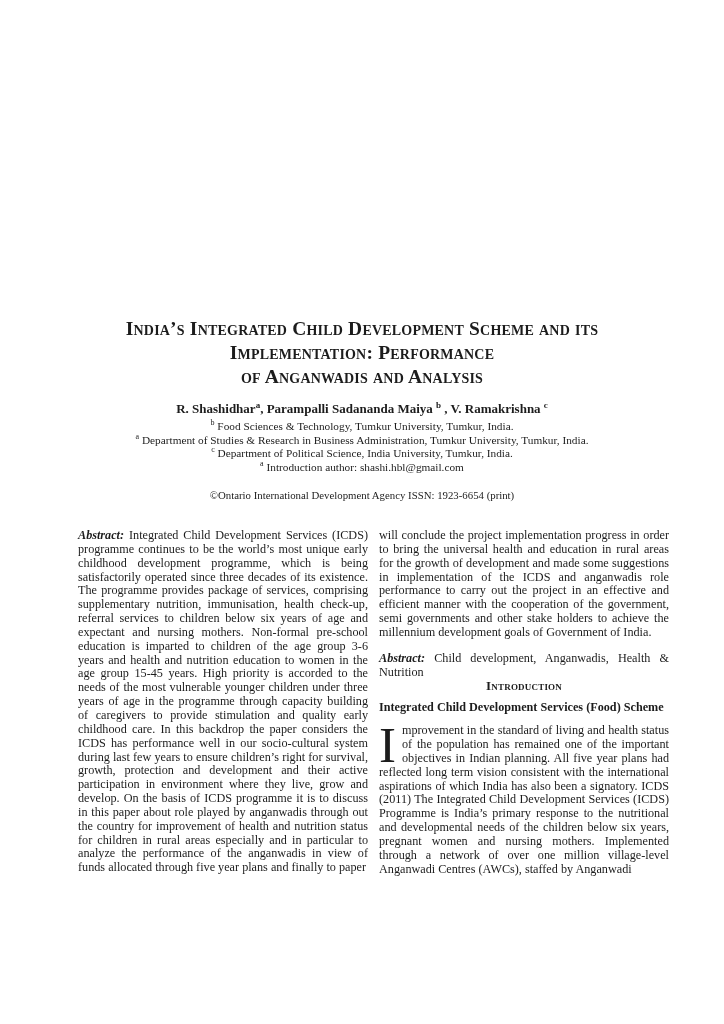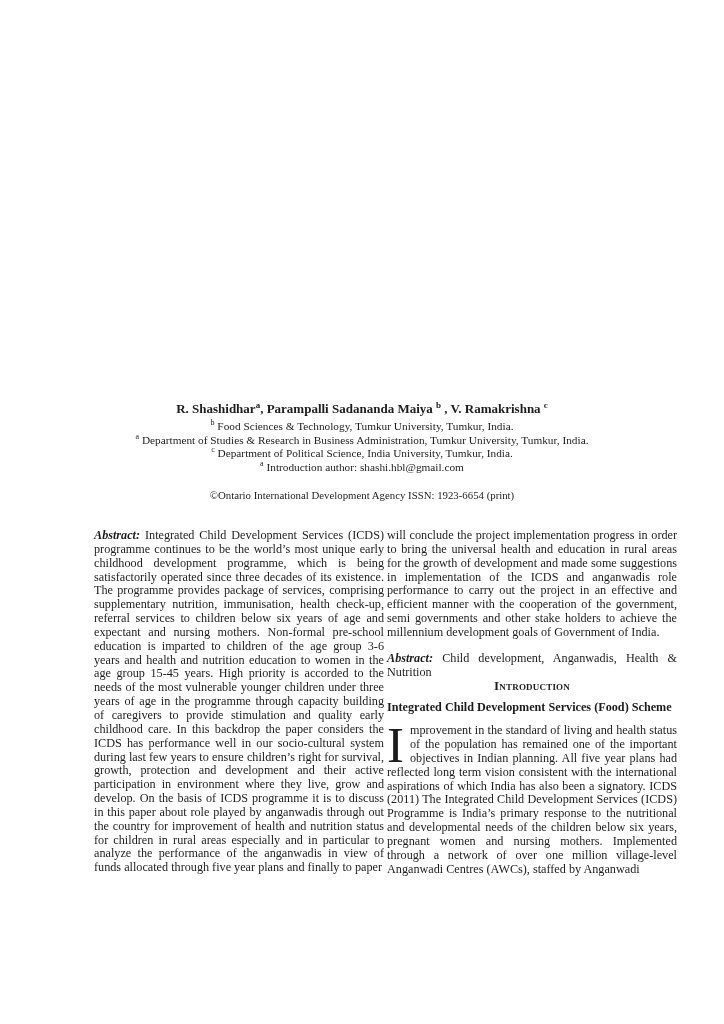--- a/index.html
+++ b/index.html
@@ -63,24 +63,24 @@
     top: 489px;
     left: 0;
     width: 100%;
     text-align: center;
     font-size: 10.8px;
     line-height: 13.2px;
   }
   .columns {
     position: absolute;
     top: 529px;
-    left: 94px;
+    left: 78px;
     width: 592px;
     display: flex;
-    gap: 3px;
+    gap: 11px;
   }
   .col {
     width: 290px;
     font-size: 12.2px;
     line-height: 13.85px;
     text-align: justify;
   }
   .lead-label {
     font-weight: bold;
     font-style: italic;
@@ -107,20 +107,25 @@
     line-height: 40px;
     padding-right: 6px;
     padding-top: 1px;
   }
 </style>
 </head>
 <body>
 
 <div class="page">
 
+  <div class="title-block">
+    <div>India’s Integrated Child Development Scheme and its</div>
+    <div>Implementation: Performance</div>
+    <div>of Anganwadis and Analysis</div>
+  </div>
 
   <div class="authors-line">
     <span>R. Shashidhar</span><sup>a</sup><span>, </span><span>Parampalli Sadananda Maiya</span> <sup>b</sup><span> , </span><span>V. Ramakrishna</span> <sup>c</sup>
   </div>
 
   <div class="affiliations-block">
     <div><sup>b</sup> <span>Food Sciences &amp; Technology, Tumkur University, Tumkur, India.</span></div>
     <div><sup>a</sup> <span>Department of Studies &amp; Research in Business Administration, Tumkur University, Tumkur, India.</span></div>
     <div><sup>c</sup> <span>Department of Political Science, India University, Tumkur, India.</span></div>
     <div><sup>a</sup> <span>Introduction author: shashi.hbl@gmail.com</span></div>

